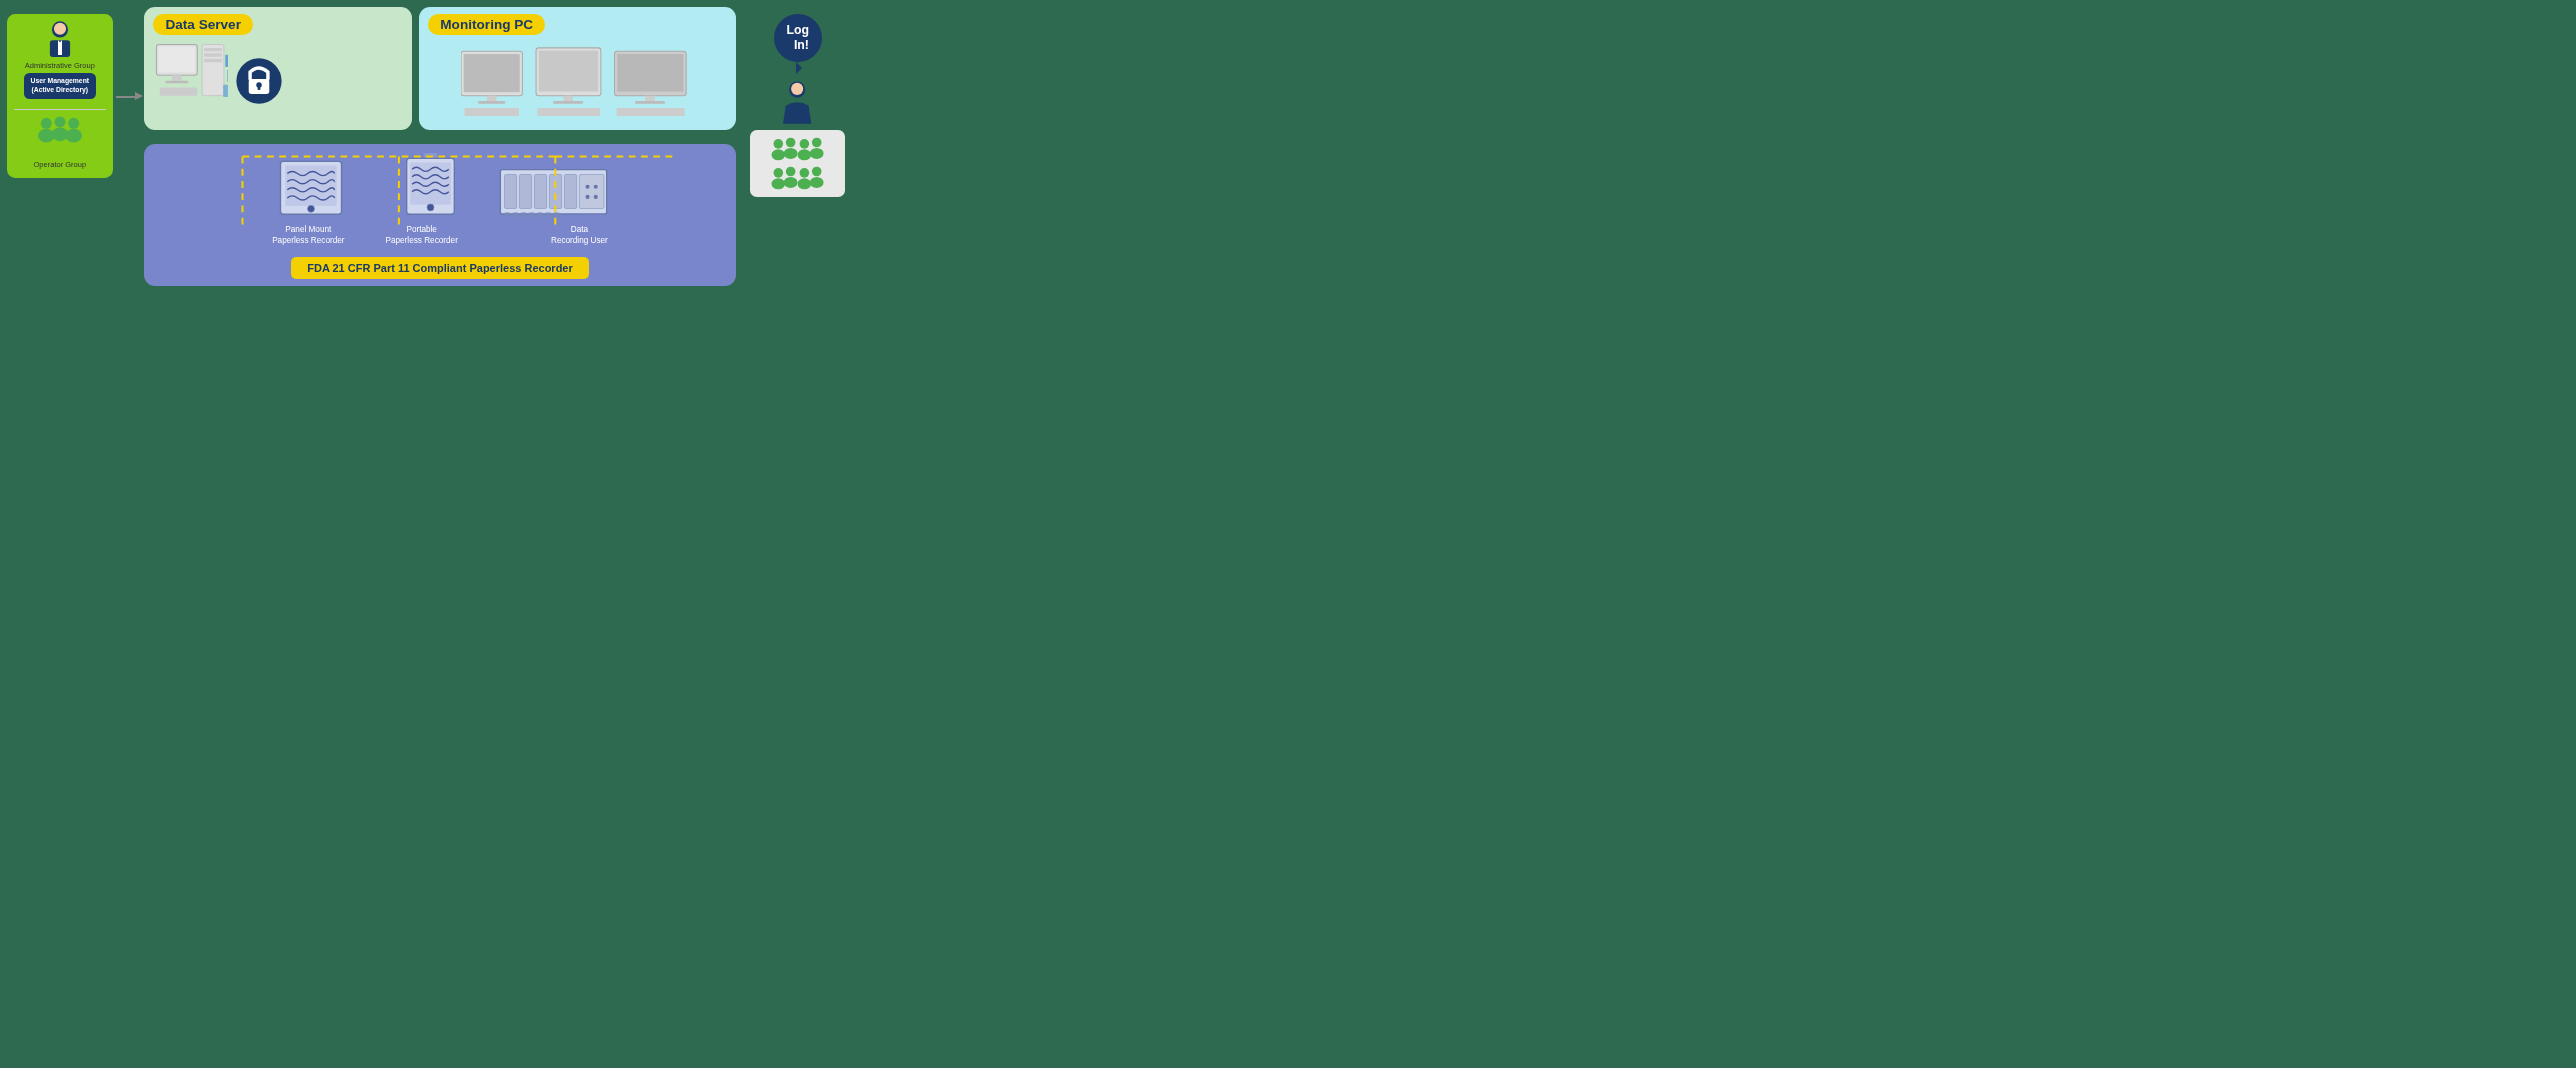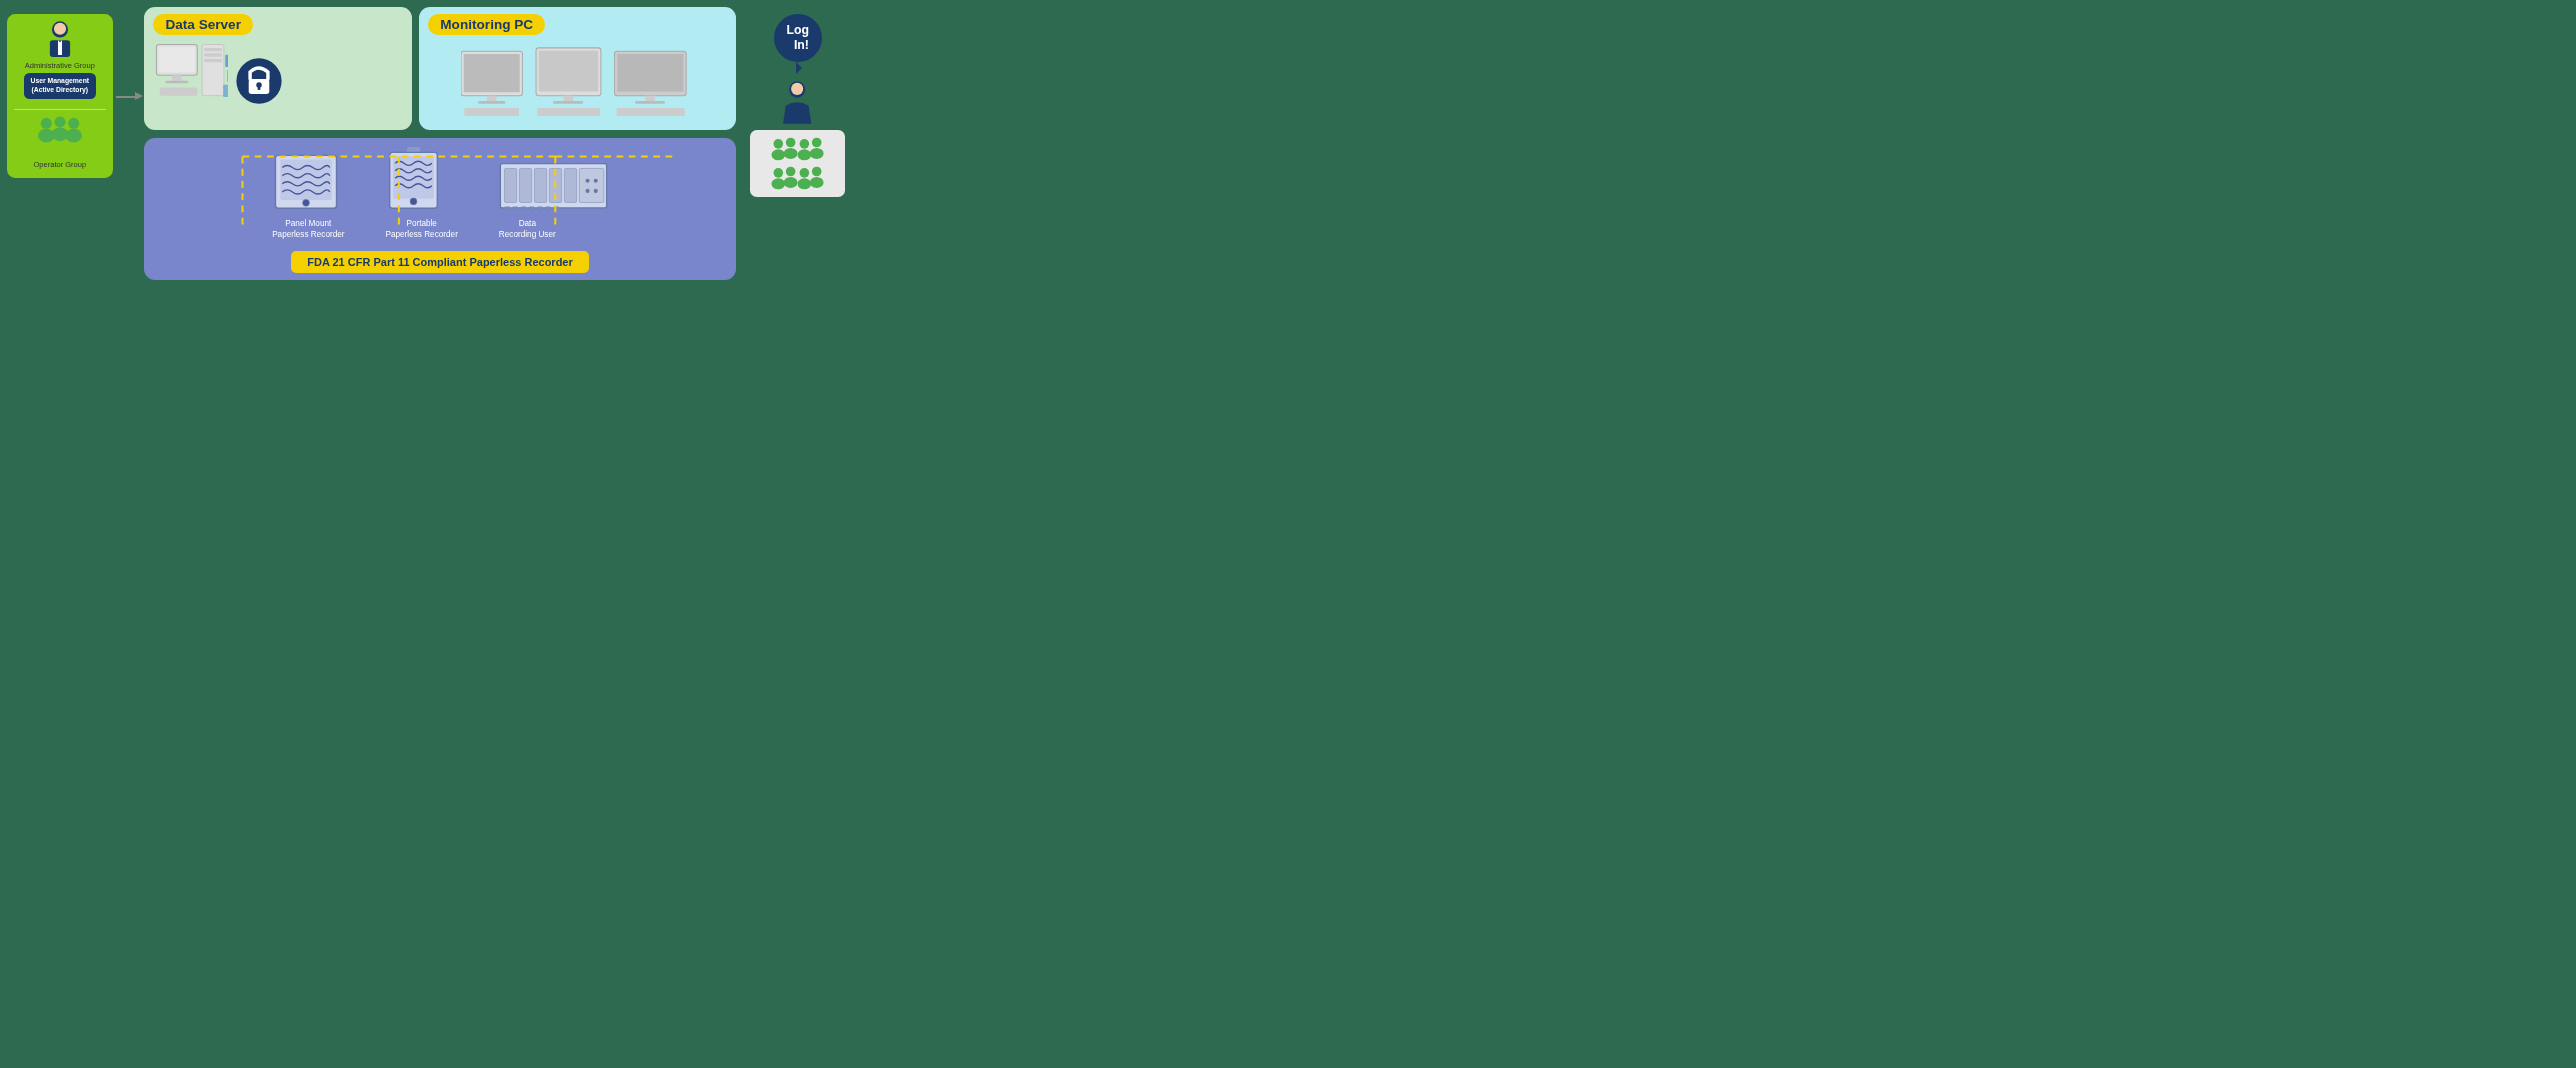--- a/index.html
+++ b/index.html
@@ -80,21 +80,21 @@
       font-size: 7.5px;
       color: #333;
       margin-top: 14px;
     }
 
     
     .center-area {
       flex: 1;
       display: flex;
       flex-direction: column;
-      gap: 8px;
+      gap: 14px;
       height: 262px;
     }
 
     
     .top-row {
       display: flex;
       gap: 6.8px;
       height: 164px;
     }
 
@@ -176,21 +176,21 @@
       gap: 41px;
       justify-content: center;
       margin-bottom: 6.8px;
       flex: 1;
       align-items: flex-end;
     }
 
     .recorder-item {
       display: flex;
       flex-direction: column;
-      align-items: flex-start;
+      align-items: flex-end;
       gap: 4.1px;
     }
 
     .recorder-label {
       font-size: 8.2px;
       color: white;
       text-align: center;
       line-height: 1.3;
     }
 

